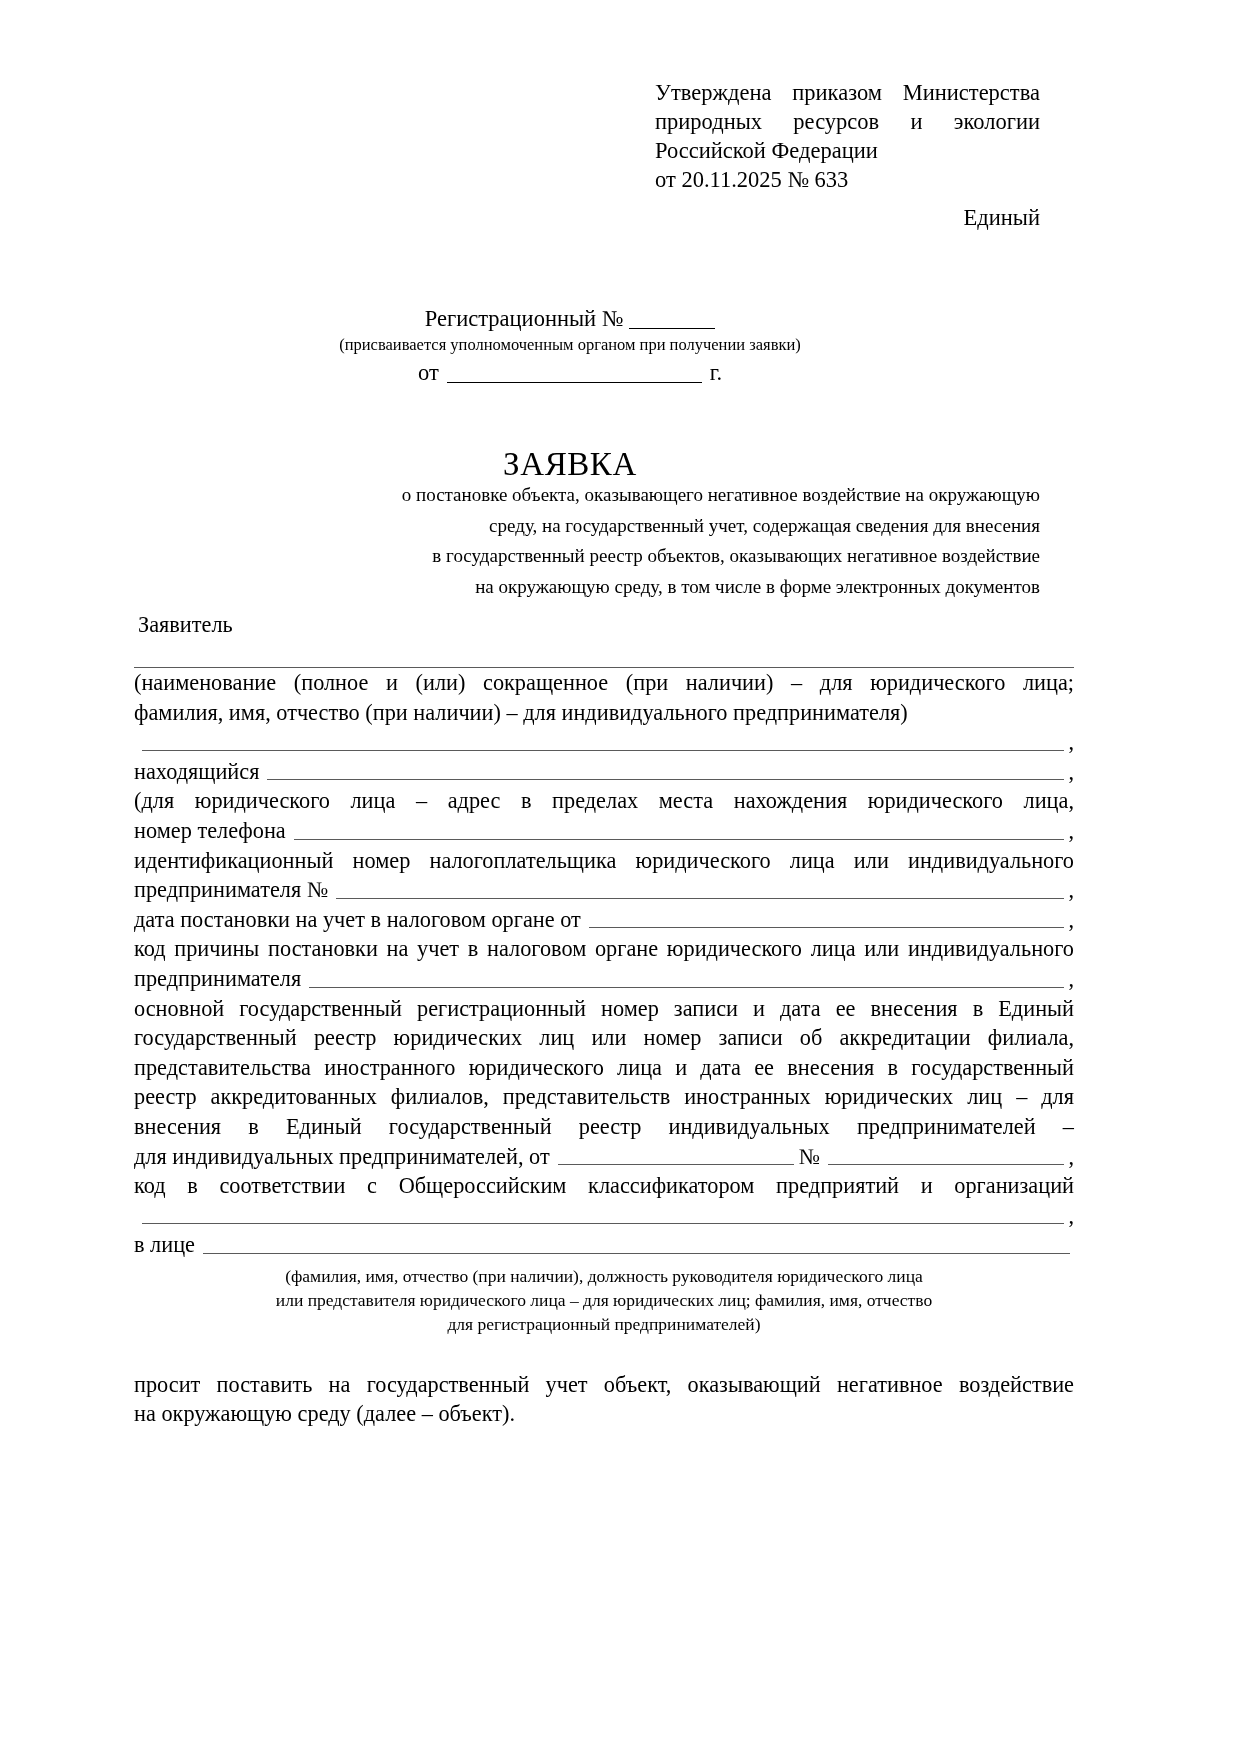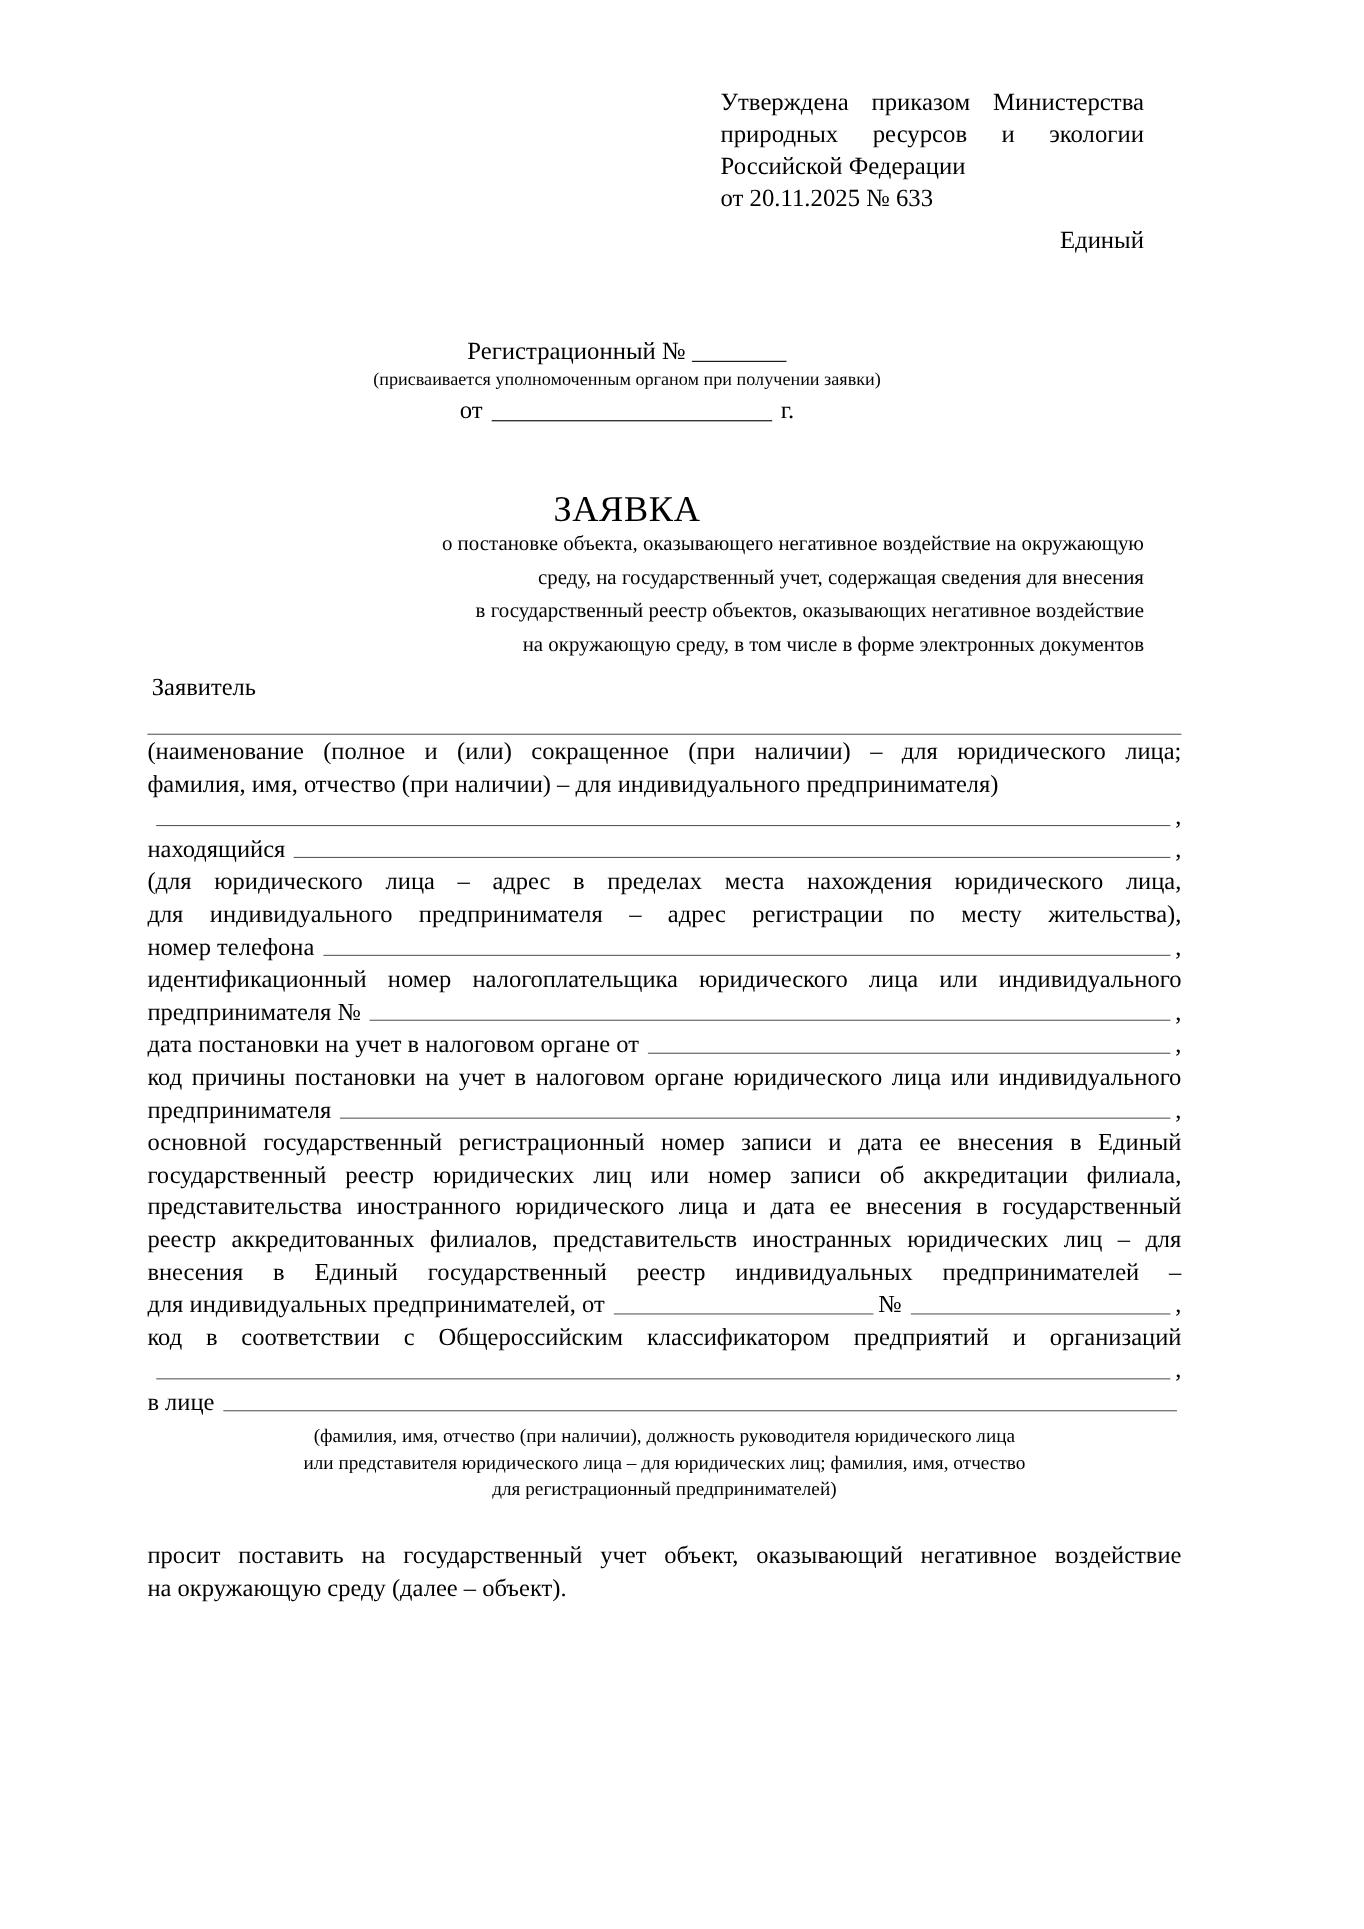--- a/index.html
+++ b/index.html
@@ -222,21 +222,20 @@
       <span class="tail">,</span>
     </div>
 
     <div class="row">
       <span class="lbl">находящийся</span>
       <span class="ln"></span>
       <span class="tail">,</span>
     </div>
 
     <div class="just">(для юридического лица – адрес в пределах места нахождения юридического лица,</div>
-    <div class="just">для индивидуального предпринимателя – адрес регистрации по месту жительства),</div>
 
     <div class="row">
       <span class="lbl">номер телефона</span>
       <span class="ln"></span>
       <span class="tail">,</span>
     </div>
 
     <div class="just">идентификационный номер налогоплательщика юридического лица или индивидуального</div>
 
     <div class="row">

